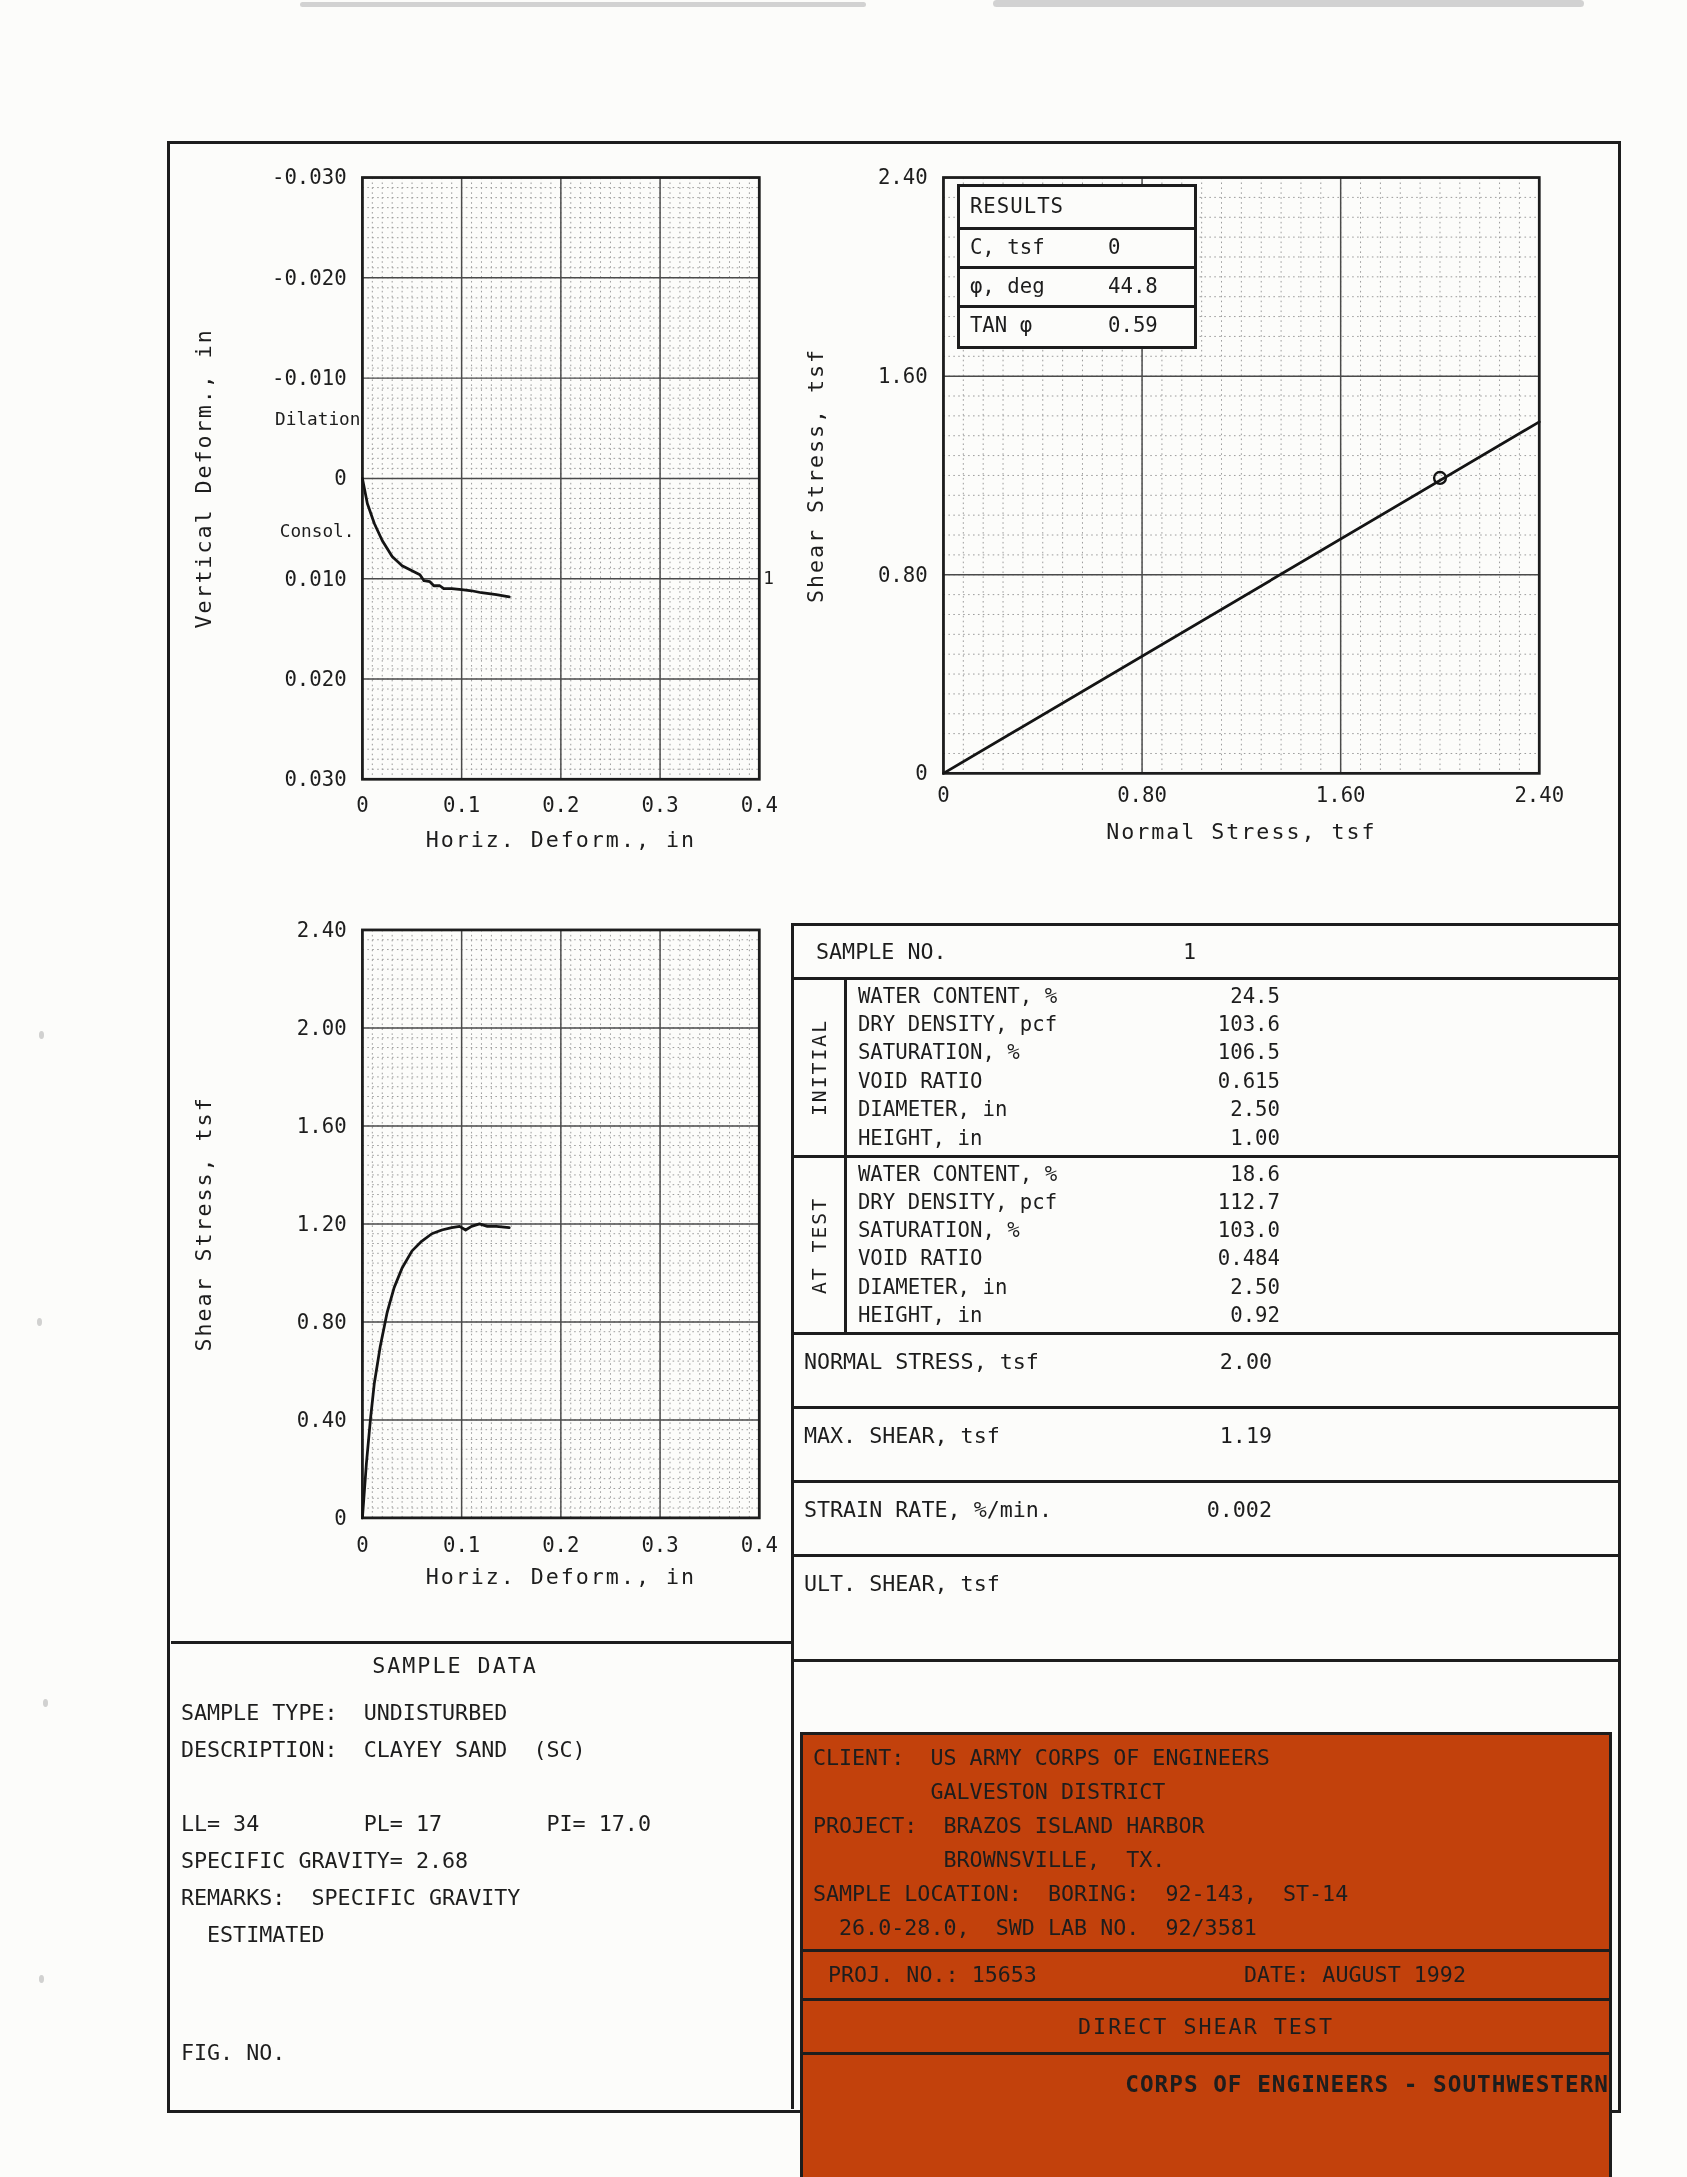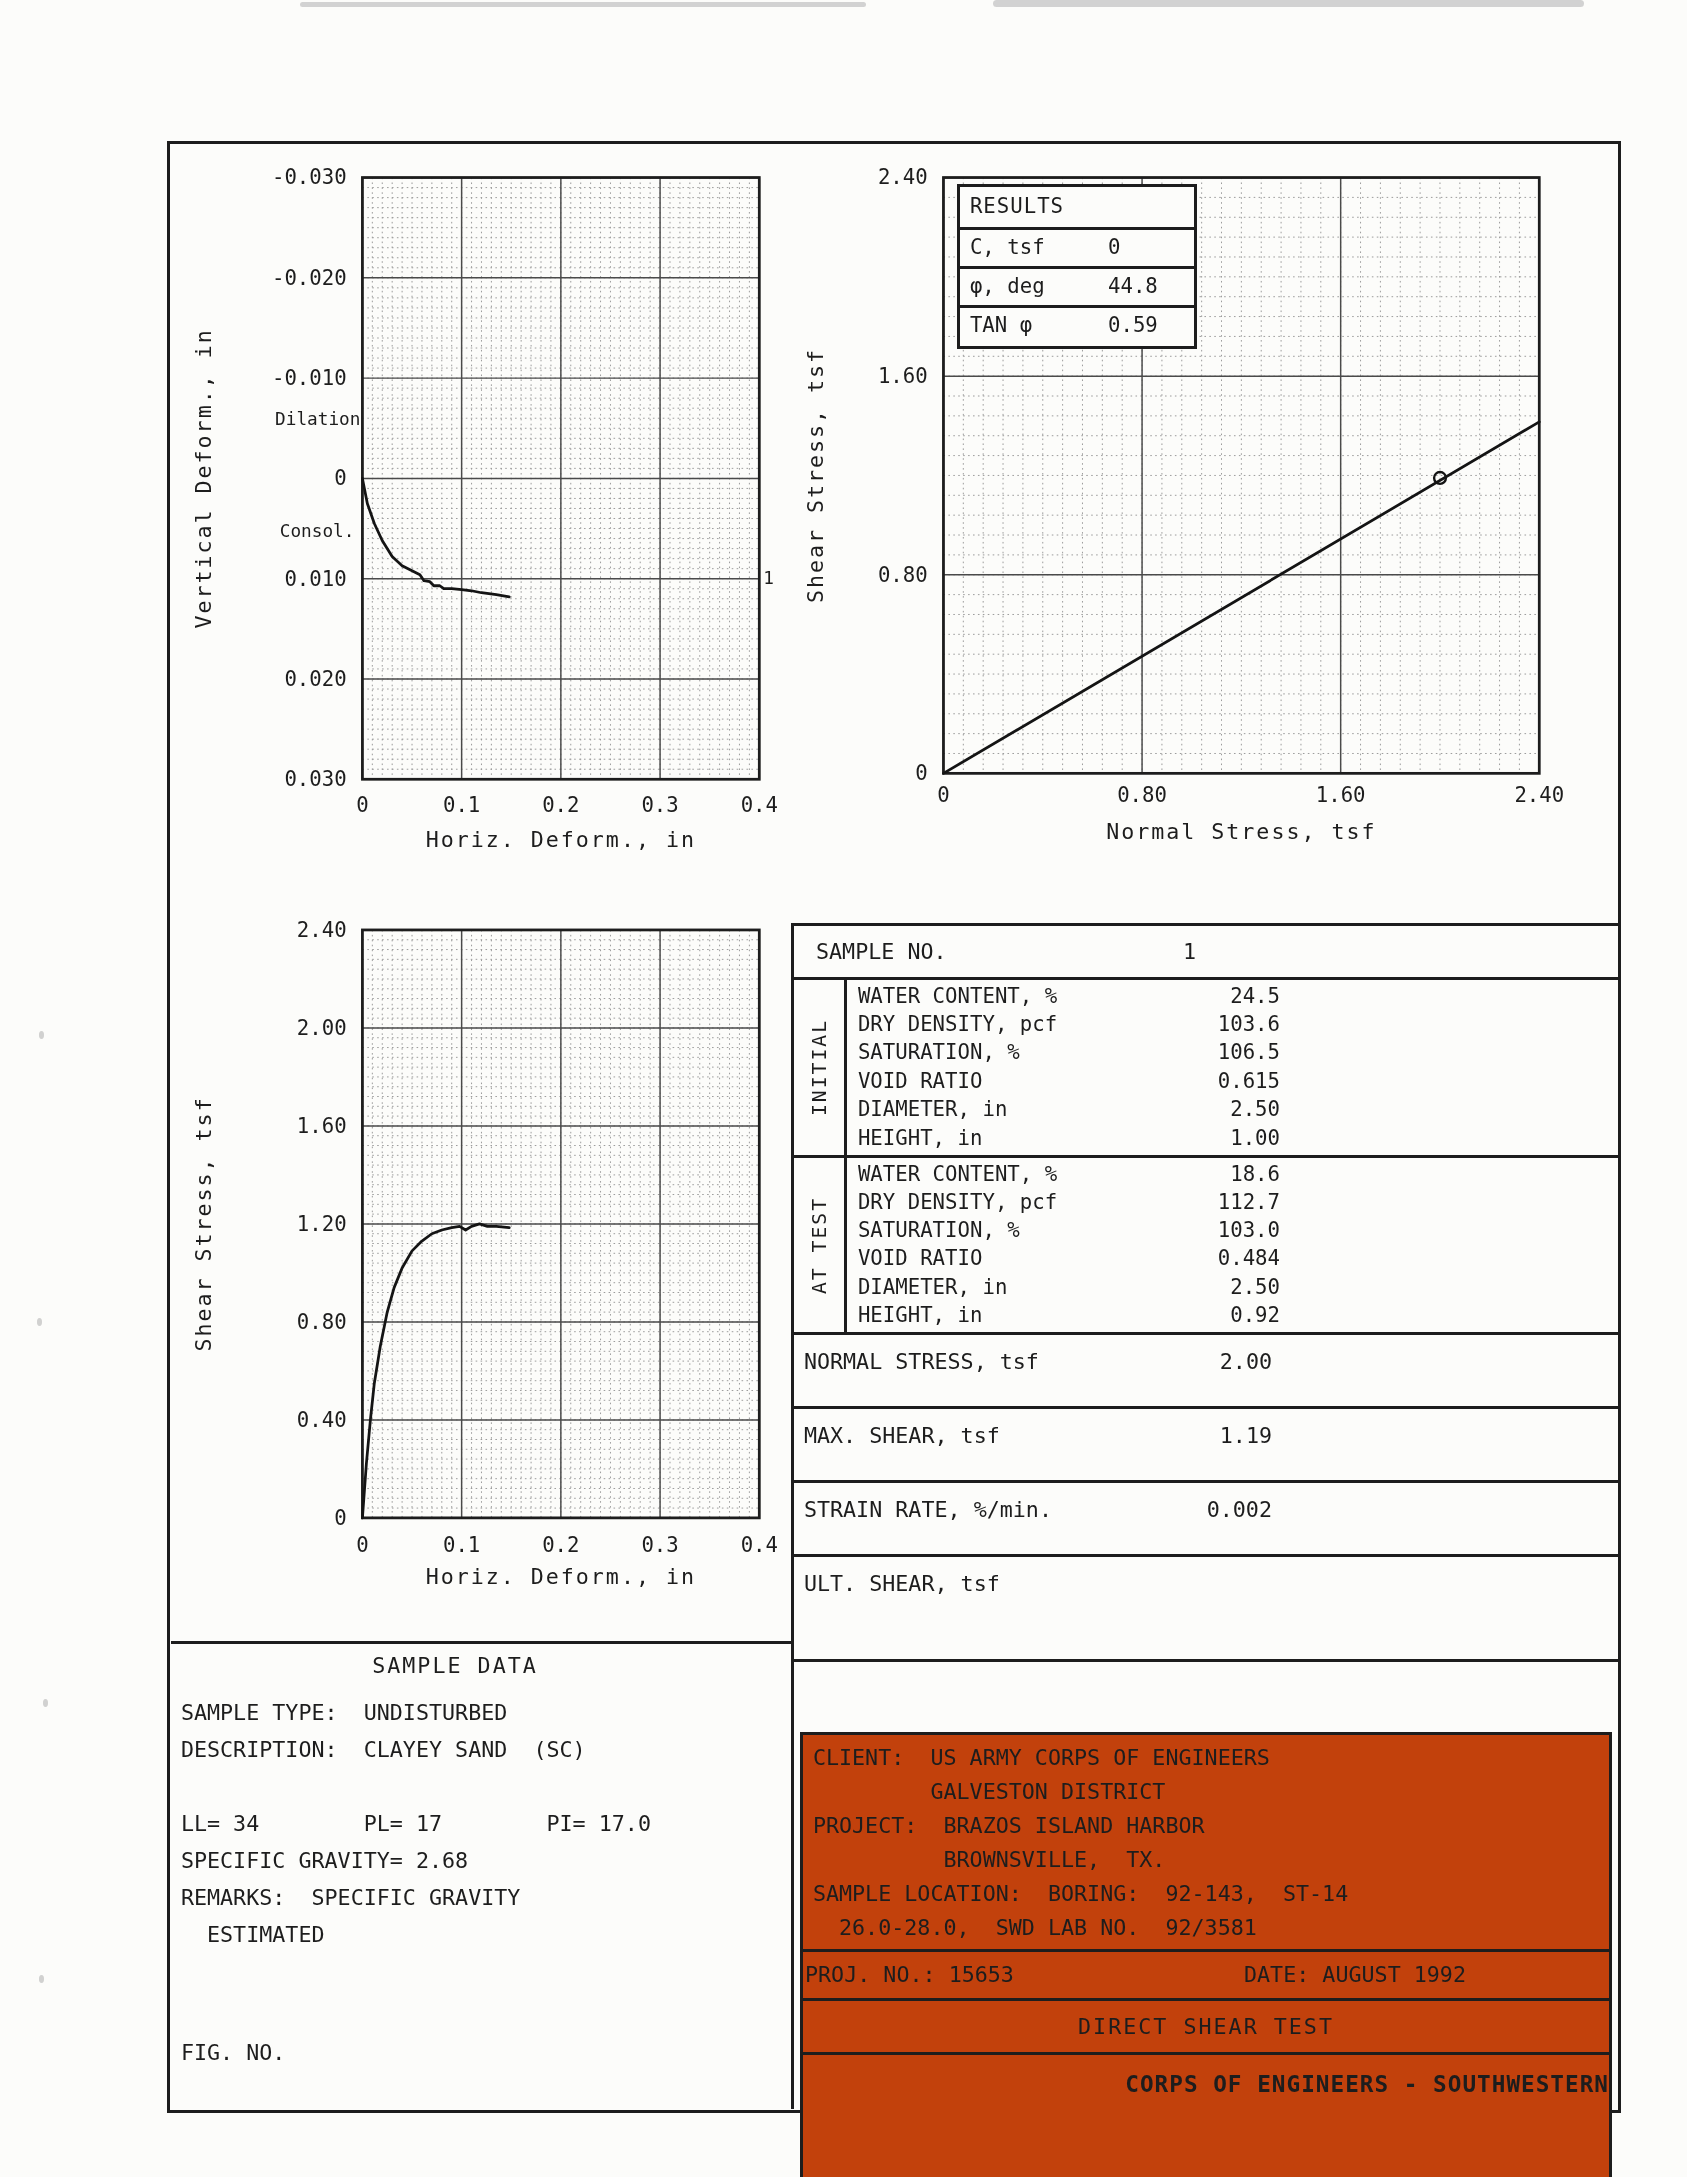--- a/index.html
+++ b/index.html
@@ -73,21 +73,21 @@
   .fig-no { position: absolute; left: 9.9px; top: 399px; font-size: 21.7px; }
 
   
   .project-box {
     position: absolute; left: 800px; top: 1732px; width: 812px; height: 497px;
     border: 3.9px solid #1d1d1d; z-index: 3; background: #c2410c;
   }
   .pb-info { height: 214px; padding-top: 5.9px; }
   .pb-line { height: 34px; line-height: 34px; padding-left: 9.9px; font-size: 21.7px; white-space: pre; }
   .pb-projrow { position: relative; height: 49px; line-height: 46px; border-top: 3px solid #1d1d1d;
-    padding-left: 2px; font-size: 21.7px; }
+    padding-left: 25px; font-size: 21.7px; }
   .pb-date { position: absolute; left: 441px; top: 0; }
   .pb-test { height: 54px; line-height: 51px; border-top: 3px solid #1d1d1d; text-align: center;
     font-size: 21.7px; letter-spacing: 2px; }
   .pb-org { height: 64px; line-height: 59px; border-top: 3px solid #1d1d1d; text-align: right;
     font-size: 22.7px; font-weight: bold; letter-spacing: 1px; }
 </style>
 </head>
 <body>
 
 <div class="page">

